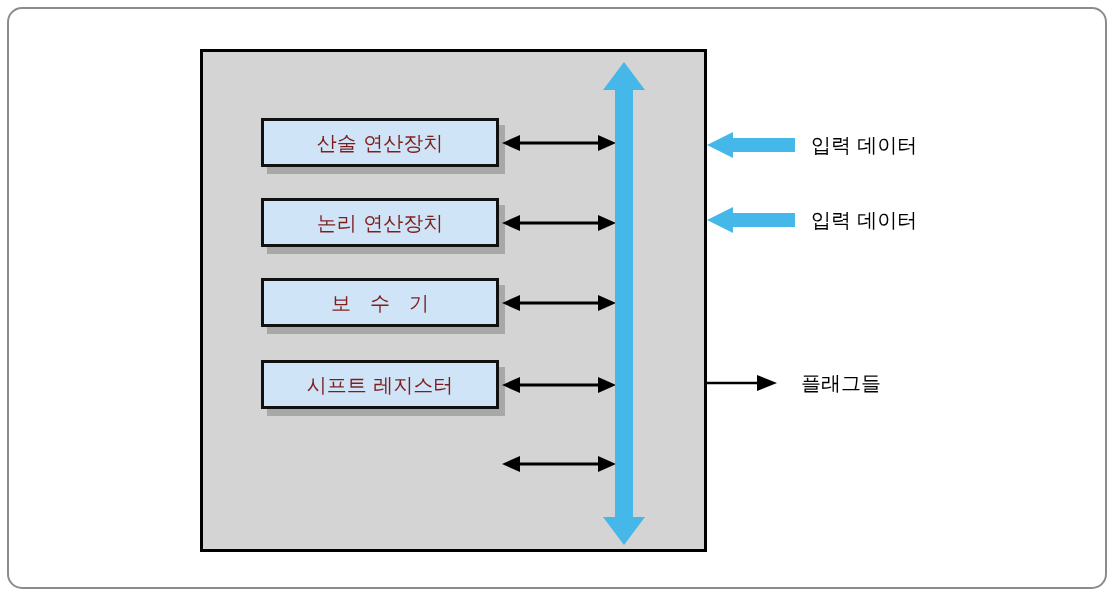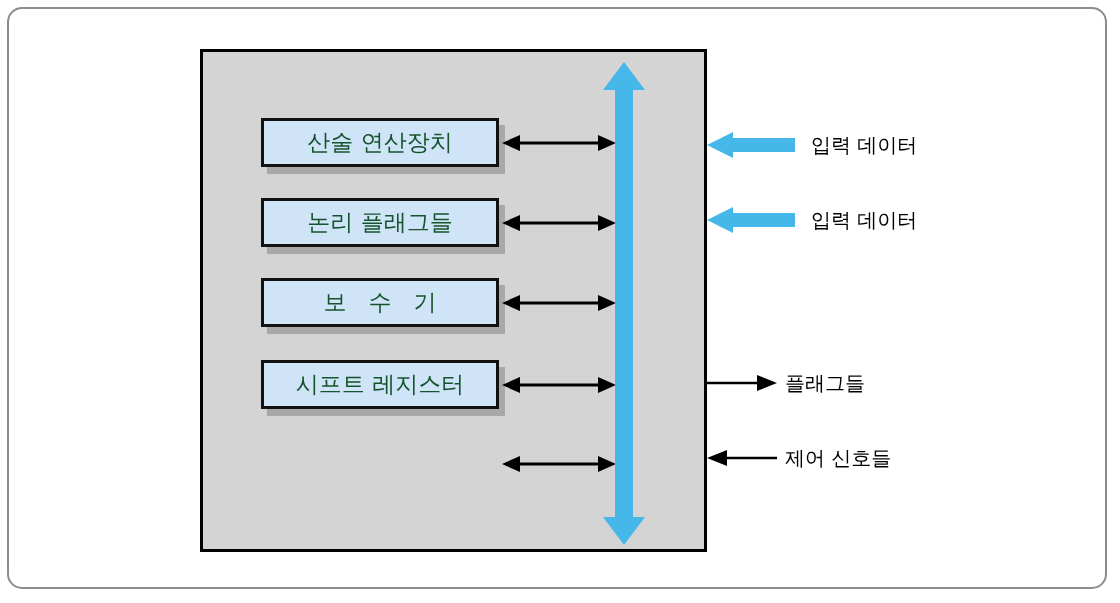--- a/index.html
+++ b/index.html
@@ -50,22 +50,22 @@
     box-sizing: border-box;
     background: #cfe5f7;
     border: 3px solid #111111;
     display: flex;
     align-items: center;
     justify-content: center;
     box-shadow: 6px 7px 0 0 #a8a8a8;
     left: 58px;
   }
   .unit-label {
-    font-size: 23px;
-    color: #14532d;
+    font-size: 20px;
+    color: #7f1d1d;
     line-height: 1;
     white-space: pre;
     letter-spacing: 0px;
   }
   
   .dbl-arrow {
     position: absolute;
     left: 299px;
     width: 114px;
     height: 22px;
@@ -107,21 +107,21 @@
   .ext-arrow-thin {
     width: 70px;
     height: 20px;
     flex: 0 0 auto;
   }
   .ext-arrow-thin svg { display: block; }
   .ext-label-thin {
     font-size: 20px;
     color: #000000;
     white-space: pre;
-    margin-left: 8px;
+    margin-left: 24px;
     line-height: 1;
   }
 </style>
 </head>
 <body>
 
 <div id="canvas">
 
   <div id="outer-frame"></div>
 
@@ -132,21 +132,21 @@
     </div>
     <div class="dbl-arrow" style="top:80px">
       <svg width="114" height="22" viewBox="0 0 114 22">
         <line x1="12" y1="11" x2="102" y2="11" stroke="#000" stroke-width="3"></line>
         <polygon points="0,11 18,3 18,19" fill="#000"></polygon>
         <polygon points="114,11 96,3 96,19" fill="#000"></polygon>
       </svg>
     </div>
 
     <div class="unit-box" style="top:146px">
-      <span class="unit-label">논리 플래그들</span>
+      <span class="unit-label">논리 연산장치</span>
     </div>
     <div class="dbl-arrow" style="top:160px">
       <svg width="114" height="22" viewBox="0 0 114 22">
         <line x1="12" y1="11" x2="102" y2="11" stroke="#000" stroke-width="3"></line>
         <polygon points="0,11 18,3 18,19" fill="#000"></polygon>
         <polygon points="114,11 96,3 96,19" fill="#000"></polygon>
       </svg>
     </div>
 
     <div class="unit-box" style="top:226px">
@@ -208,23 +208,14 @@
   <div class="ext-row" style="top:363px">
     <span class="ext-arrow-thin">
       <svg width="70" height="20" viewBox="0 0 70 20">
         <line x1="0" y1="10" x2="56" y2="10" stroke="#000" stroke-width="2.5"></line>
         <polygon points="70,10 50,2 50,18" fill="#000"></polygon>
       </svg>
     </span>
     <span class="ext-label-thin">플래그들</span>
   </div>
 
-  <div class="ext-row" style="top:438px">
-    <span class="ext-arrow-thin">
-      <svg width="70" height="20" viewBox="0 0 70 20">
-        <line x1="14" y1="10" x2="70" y2="10" stroke="#000" stroke-width="2.5"></line>
-        <polygon points="0,10 20,2 20,18" fill="#000"></polygon>
-      </svg>
-    </span>
-    <span class="ext-label-thin">제어 신호들</span>
-  </div>
 
 </div>
 
 </body></html>

